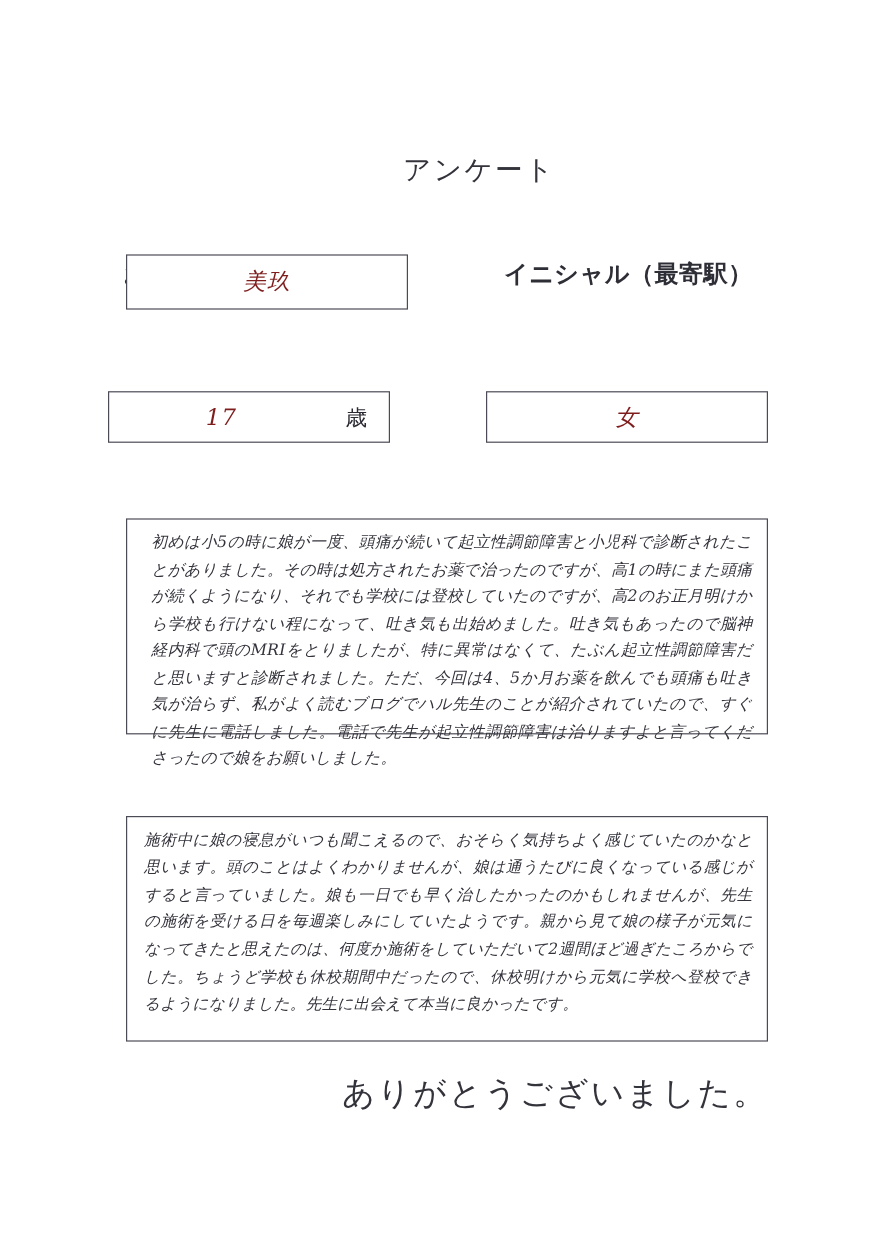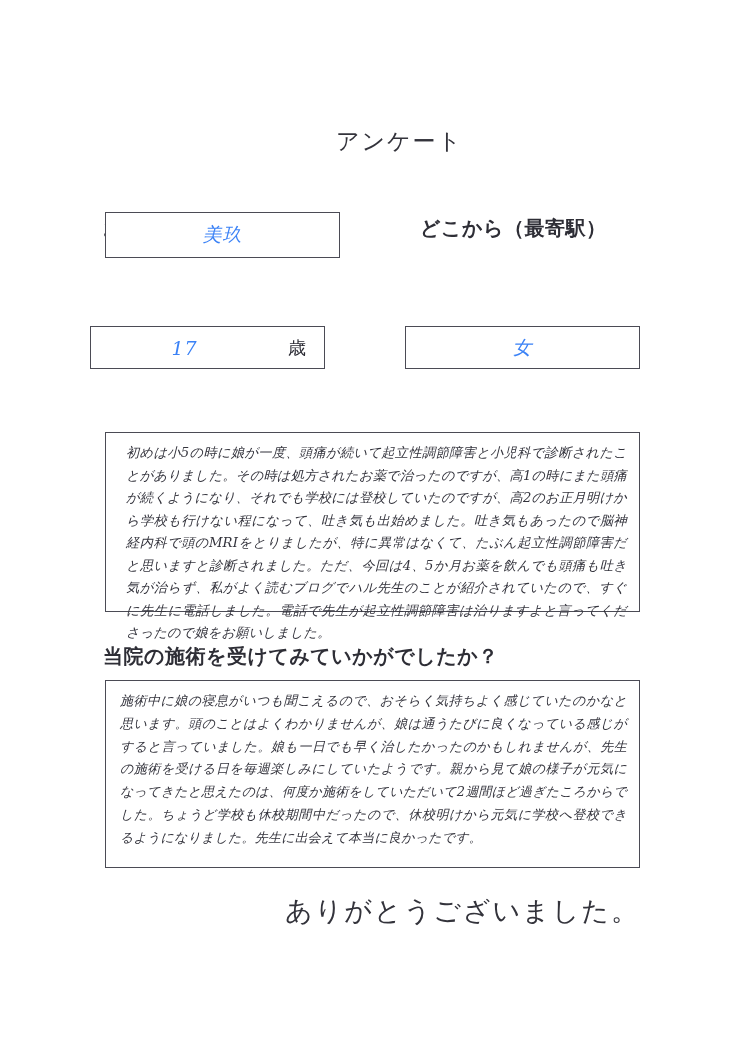--- a/index.html
+++ b/index.html
@@ -50,21 +50,21 @@
     position: absolute;
     border: 1px solid #4b4b55;
     background: #ffffff;
     box-sizing: border-box;
     display: flex;
     align-items: center;
     justify-content: center;
   }
   .hand {
     font-family: "DejaVu Serif", "Liberation Serif", serif;
-    color: #3b82f6;
+    color: #7f1d1d;
     font-size: 19px;
     letter-spacing: 1px;
     font-style: italic;
   }
   .unit-suffix {
     position: absolute;
     right: 18px;
     top: 50%;
     transform: translateY(-50%);
     font-family: "DejaVu Serif", "Liberation Serif", serif;
@@ -135,37 +135,36 @@
 
 <div class="sheet">
 
   <div class="form-title">アンケート</div>
 
   <div class="field-label" id="label-name">お名前 or イニシャル</div>
   <div class="field-box" id="box-name">
     <span class="hand">美玖</span>
   </div>
 
-  <div class="field-label" id="label-station">どこから（最寄駅）</div>
+  <div class="field-label" id="label-station">イニシャル（最寄駅）</div>
 
   <div class="field-label" id="label-age">ご年齢</div>
   <div class="field-box" id="box-age">
     <span class="hand">17</span>
     <span class="unit-suffix">歳</span>
   </div>
 
   <div class="field-label" id="label-gender">性別</div>
   <div class="field-box" id="box-gender">
     <span class="hand">女</span>
   </div>
 
   <div class="answer-box" id="answer-box-1">
     <div class="answer-text">初めは小5の時に娘が一度、頭痛が続いて起立性調節障害と小児科で診断されたことがありました。その時は処方されたお薬で治ったのですが、高1の時にまた頭痛が続くようになり、それでも学校には登校していたのですが、高2のお正月明けから学校も行けない程になって、吐き気も出始めました。吐き気もあったので脳神経内科で頭のMRIをとりましたが、特に異常はなくて、たぶん起立性調節障害だと思いますと診断されました。ただ、今回は4、5か月お薬を飲んでも頭痛も吐き気が治らず、私がよく読むブログでハル先生のことが紹介されていたので、すぐに先生に電話しました。電話で先生が起立性調節障害は治りますよと言ってくださったので娘をお願いしました。</div>
   </div>
 
-  <div class="question-heading" id="question-2-heading">当院の施術を受けてみていかがでしたか？</div>
   <div class="answer-box" id="answer-box-2">
     <div class="answer-text">施術中に娘の寝息がいつも聞こえるので、おそらく気持ちよく感じていたのかなと思います。頭のことはよくわかりませんが、娘は通うたびに良くなっている感じがすると言っていました。娘も一日でも早く治したかったのかもしれませんが、先生の施術を受ける日を毎週楽しみにしていたようです。親から見て娘の様子が元気になってきたと思えたのは、何度か施術をしていただいて2週間ほど過ぎたころからでした。ちょうど学校も休校期間中だったので、休校明けから元気に学校へ登校できるようになりました。先生に出会えて本当に良かったです。</div>
   </div>
 
   <div class="closing-line">ありがとうございました。</div>
 
 </div>
 
 </body></html>

